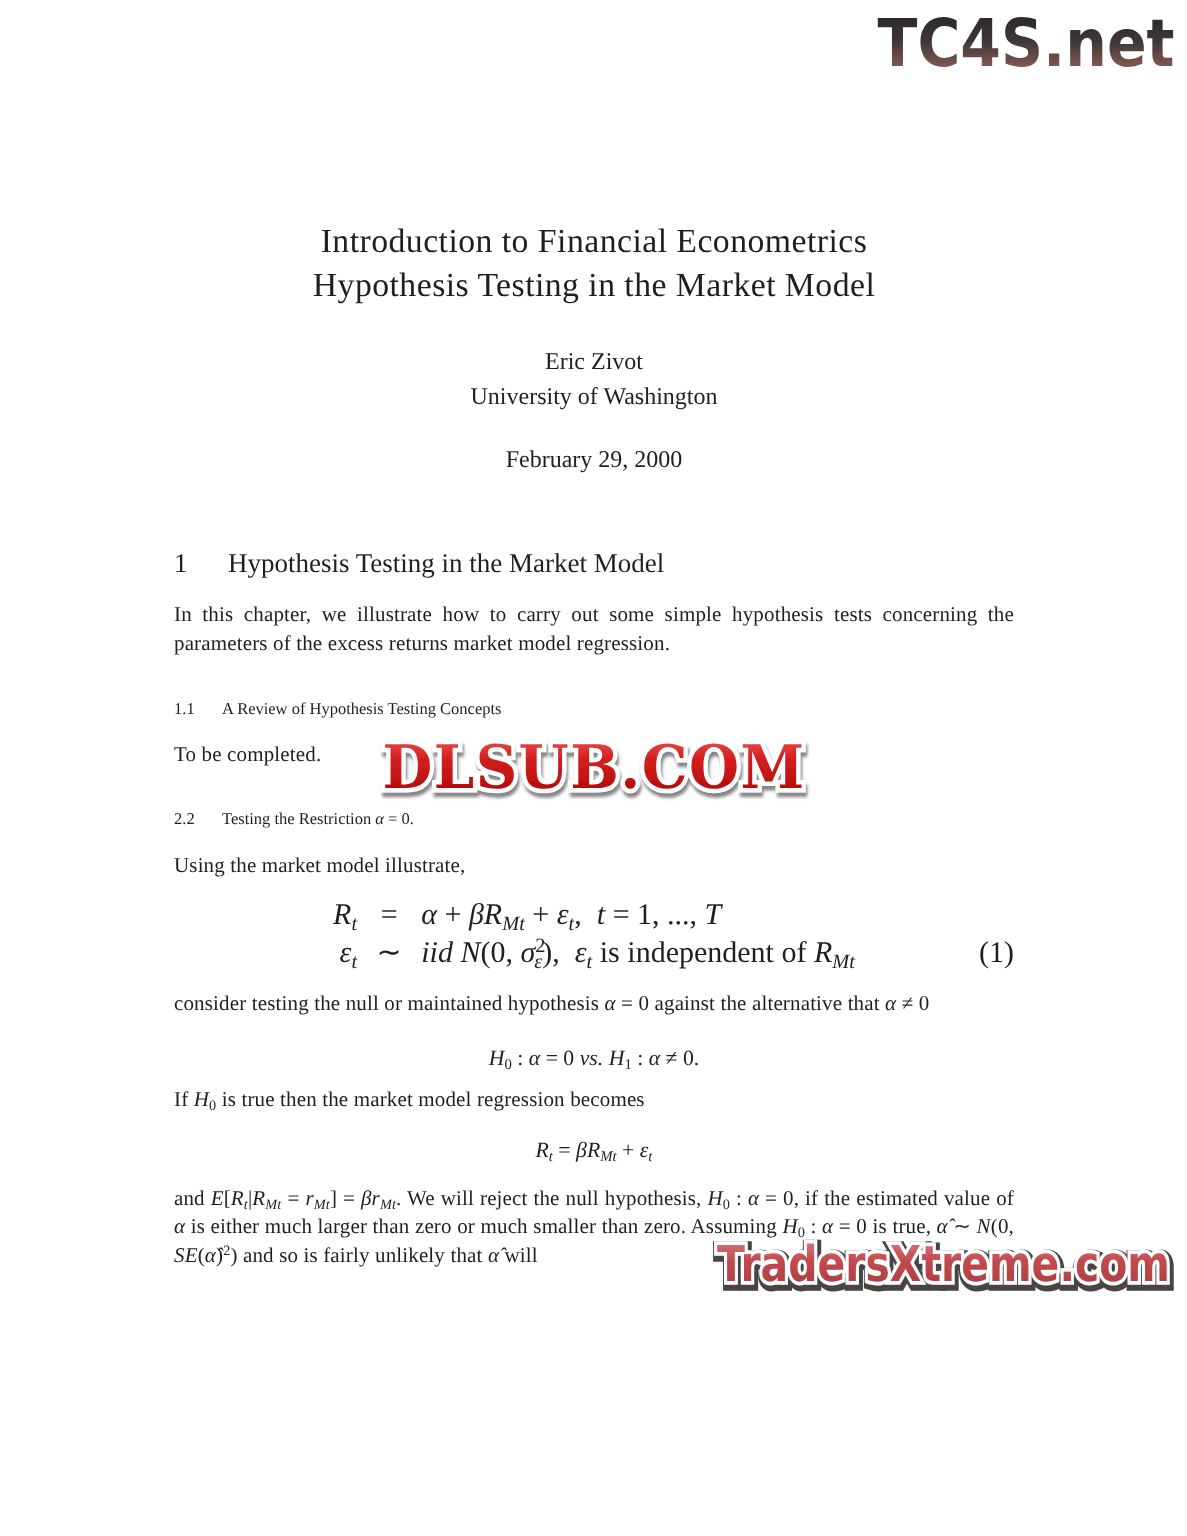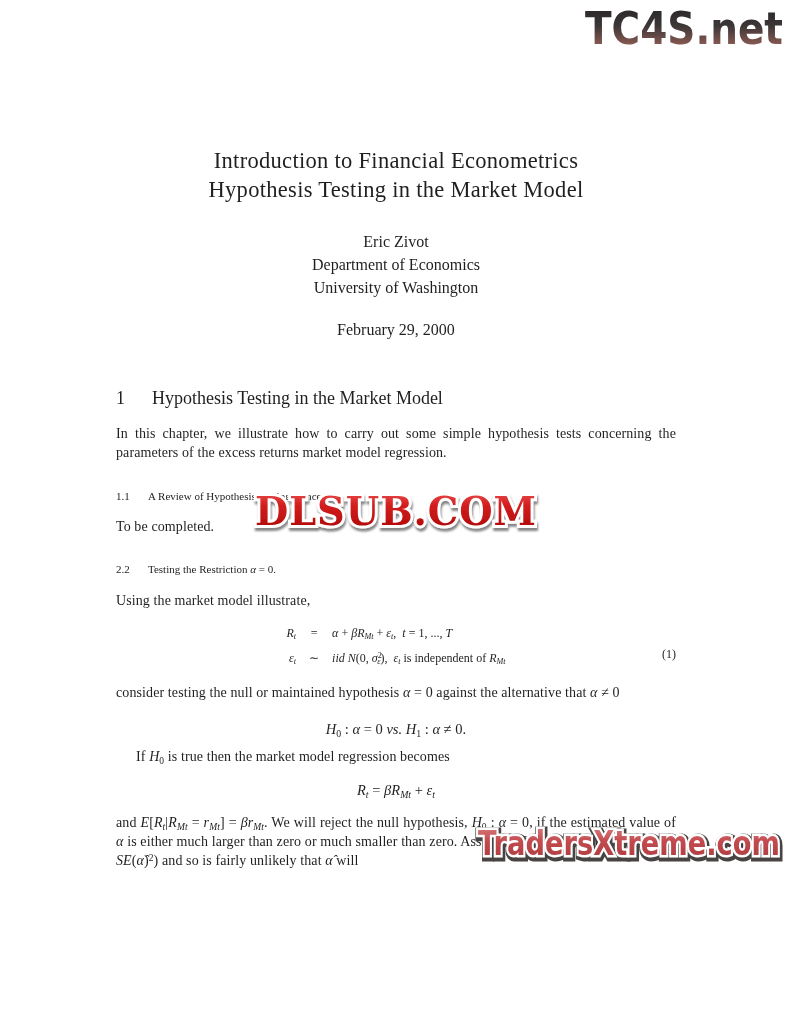--- a/index.html
+++ b/index.html
@@ -25,24 +25,24 @@
   .sec-h2 { font-size: 11px; line-height: 20px; font-weight: 400; }
   .sec-h2 .sec-num { display: inline-block; width: 32px; }
   .h-sec11 { margin-top: 24px; }
   .h-sec12 { margin-top: 23px; }
 
   .body-par { font-size: 14px; line-height: 19px; text-align: justify; letter-spacing: 0.1px; }
   .p-intro { margin-top: 13px; }
   .p-tbc { margin-top: 11px; }
   .p-using { margin-top: 12px; }
   .p-consider { margin-top: 14px; }
-  .p-if { margin-top: 8px; margin-left: 20px; }
+  .p-if { margin-top: 8px; }
   .p-and { margin-top: 13px; }
 
-  .eq-block { position: relative; margin-top: 12px; font-size: 12px; }
+  .eq-block { position: relative; margin-top: 12px; font-size: 20px; }
   .eq-grid {
     display: grid;
     grid-template-columns: auto auto auto;
     column-gap: 13px; row-gap: 3px;
     justify-content: center;
     line-height: 22px;
   }
   .eq-lhs { justify-self: end; }
   .eq-rel { justify-self: center; }
   .eq-rhs { justify-self: start; }
@@ -85,21 +85,20 @@
 
   <div class="doc">
 
     <div class="title-block">
       <div class="doc-title">Introduction to Financial Econometrics</div>
       <div class="doc-title">Hypothesis Testing in the Market Model</div>
     </div>
 
     <div class="author-block">
       <div class="author-line">Eric Zivot</div>
-      <div class="author-line">Department of Economics</div>
       <div class="author-line">University of Washington</div>
     </div>
 
     <div class="date-line">February 29, 2000</div>
 
     <div class="sec-h1">
       <span class="sec-num">1</span><span>Hypothesis Testing in the Market Model</span>
     </div>
 
     <div class="body-par p-intro">In this chapter, we illustrate how to carry out some simple hypothesis tests concerning the parameters of the excess returns market model regression.</div>

